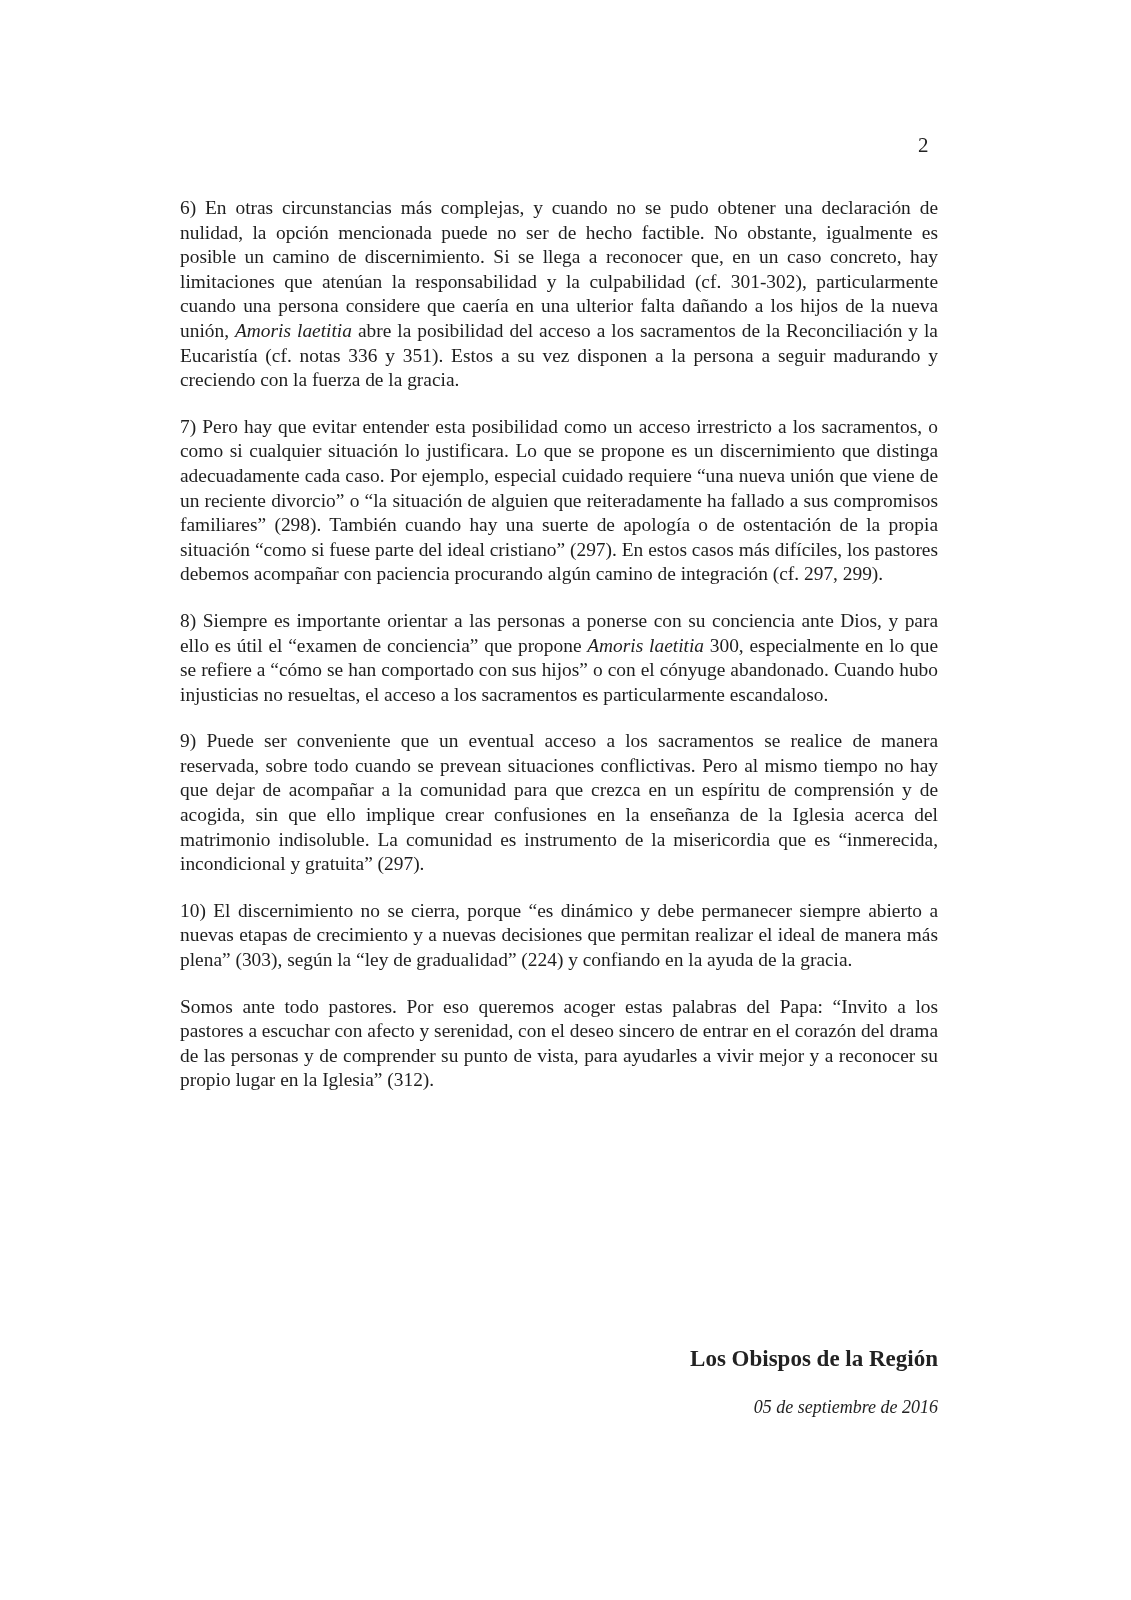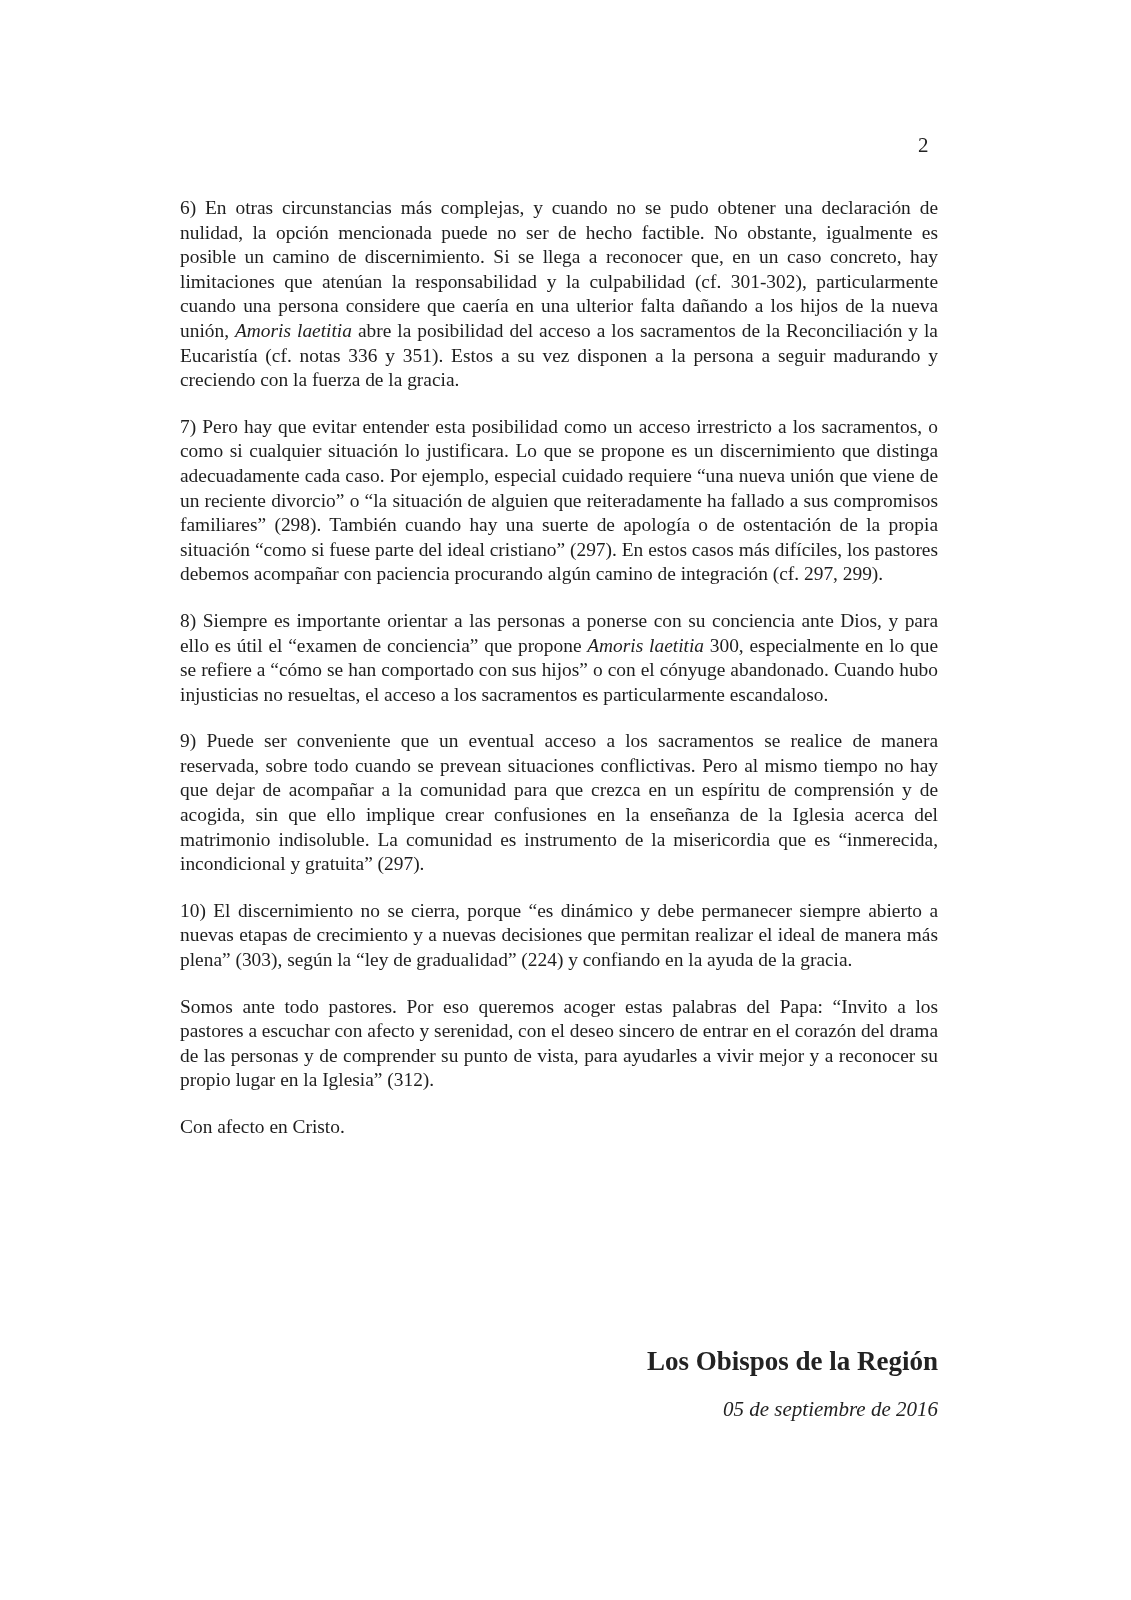--- a/index.html
+++ b/index.html
@@ -12,25 +12,25 @@
     position: absolute; left: 180px; top: 196px; width: 758px;
     font-family: "Liberation Serif", serif; font-size: 19.4px; line-height: 24.6px;
     color: #1e1e1e;
   }
   .para { margin: 0 0 22px 0; text-align: justify; }
   .para .it { font-style: italic; }
   .quote { }
   .closing { margin: 0; }
   .signature {
     position: absolute; right: 193px; top: 1346px;
-    font-family: "Liberation Serif", serif; font-weight: bold; font-size: 27px; color: #222;
+    font-family: "Liberation Serif", serif; font-weight: bold; font-size: 23px; color: #222;
   }
   .date {
     position: absolute; right: 193px; top: 1397px;
-    font-family: "Liberation Serif", serif; font-style: italic; font-size: 21px; color: #222;
+    font-family: "Liberation Serif", serif; font-style: italic; font-size: 18px; color: #222;
   }
 </style>
 </head>
 <body>
 
 <div class="page-number">2</div>
 
 <div class="content">
   <p class="para">
     <span>6) En otras circunstancias más complejas, y cuando no se pudo obtener una declaración de nulidad, la opción mencionada puede no ser de hecho factible. No obstante, igualmente es posible un camino de discernimiento. Si se llega a reconocer que, en un caso concreto, hay limitaciones que atenúan la responsabilidad y la culpabilidad (cf. 301-302), particularmente cuando una persona considere que caería en una ulterior falta dañando a los hijos de la nueva unión, </span><span class="it">Amoris laetitia</span><span> abre la posibilidad del acceso a los sacramentos de la Reconciliación y la Eucaristía (cf. notas 336 y 351). Estos a su vez disponen a la persona a seguir madurando y creciendo con la fuerza de la gracia.</span>
@@ -43,17 +43,16 @@
   </p>
   <p class="para">
     <span>9) Puede ser conveniente que un eventual acceso a los sacramentos se realice de manera reservada, sobre todo cuando se prevean situaciones conflictivas. Pero al mismo tiempo no hay que dejar de acompañar a la comunidad para que crezca en un espíritu de comprensión y de acogida, sin que ello implique crear confusiones en la enseñanza de la Iglesia acerca del matrimonio indisoluble. La comunidad es instrumento de la misericordia que es “inmerecida, incondicional y gratuita” (297).</span>
   </p>
   <p class="para">
     <span>10) El discernimiento no se cierra, porque “es dinámico y debe permanecer siempre abierto a nuevas etapas de crecimiento y a nuevas decisiones que permitan realizar el ideal de manera más plena” (303), según la “ley de gradualidad” (224) y confiando en la ayuda de la gracia.</span>
   </p>
   <p class="para">
     <span>Somos ante todo pastores. Por eso queremos acoger estas palabras del Papa: </span><span class="quote">“Invito a los pastores a escuchar con afecto y serenidad, con el deseo sincero de entrar en el corazón del drama de las personas y de comprender su punto de vista, para ayudarles a vivir mejor y a reconocer su propio lugar en la Iglesia” (312).</span>
   </p>
-  <p class="closing">Con afecto en Cristo.</p>
 </div>
 
 <div class="signature">Los Obispos de la Región</div>
 <div class="date">05 de septiembre de 2016</div>
 
 </body></html>

